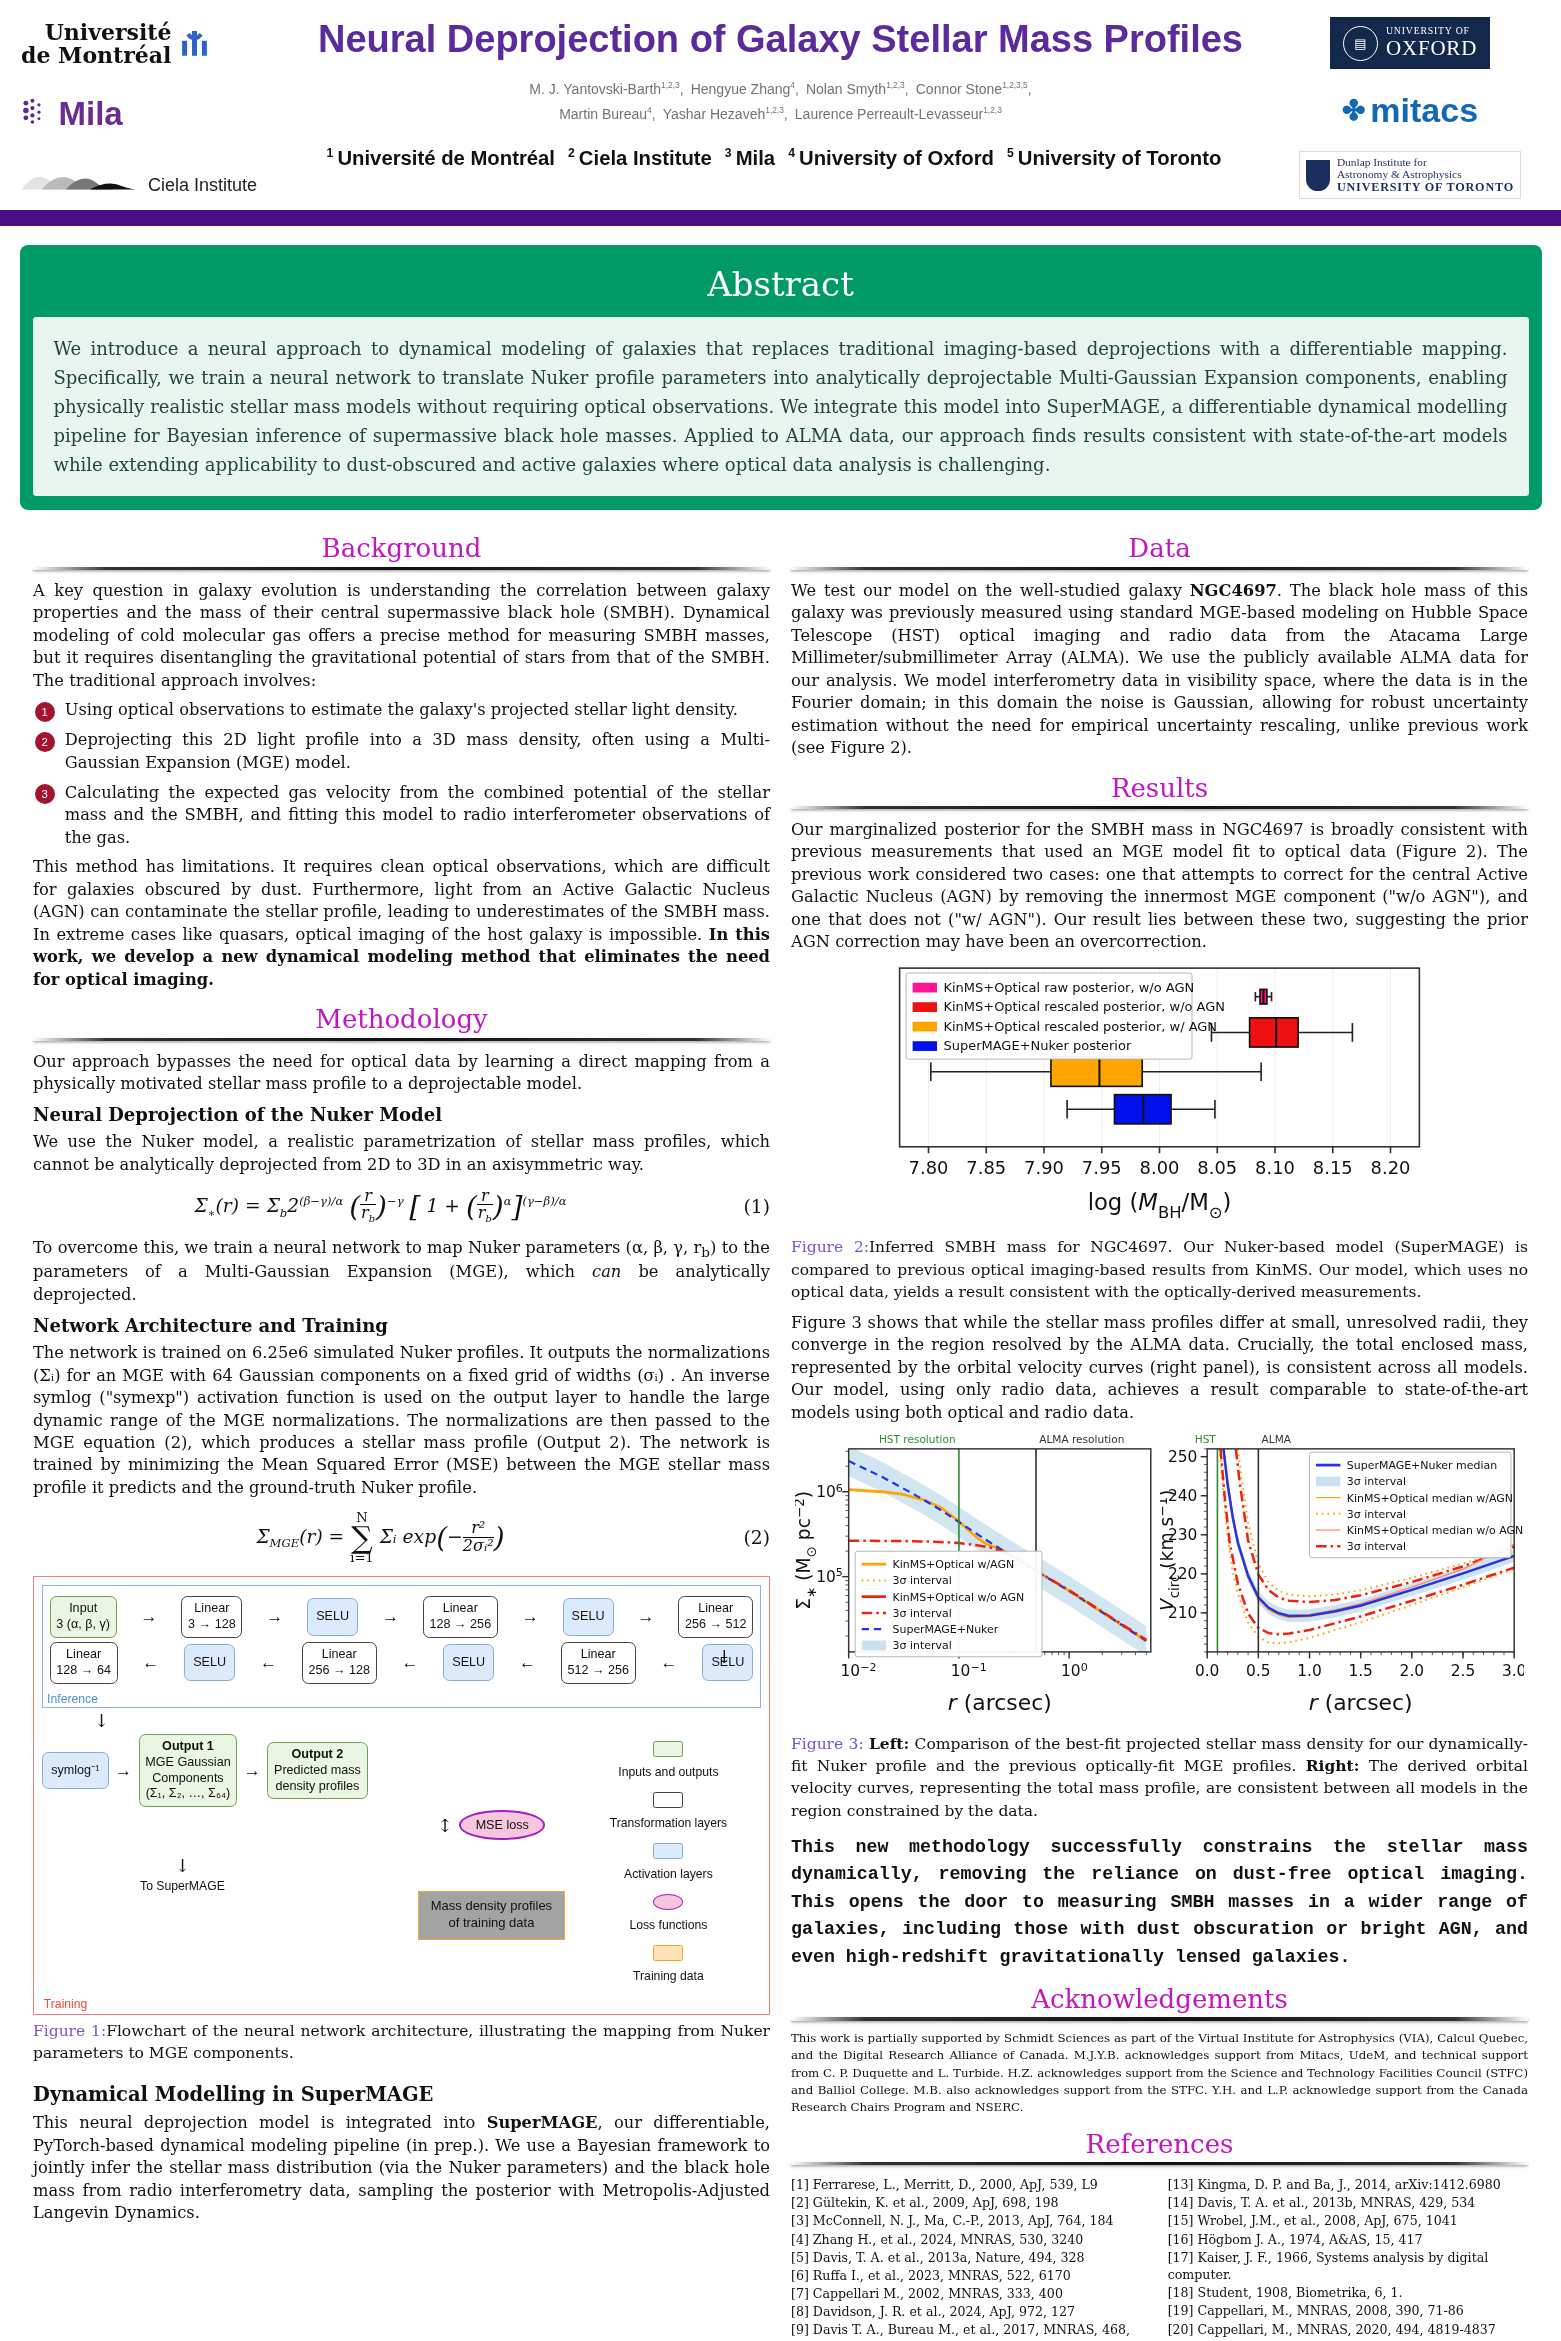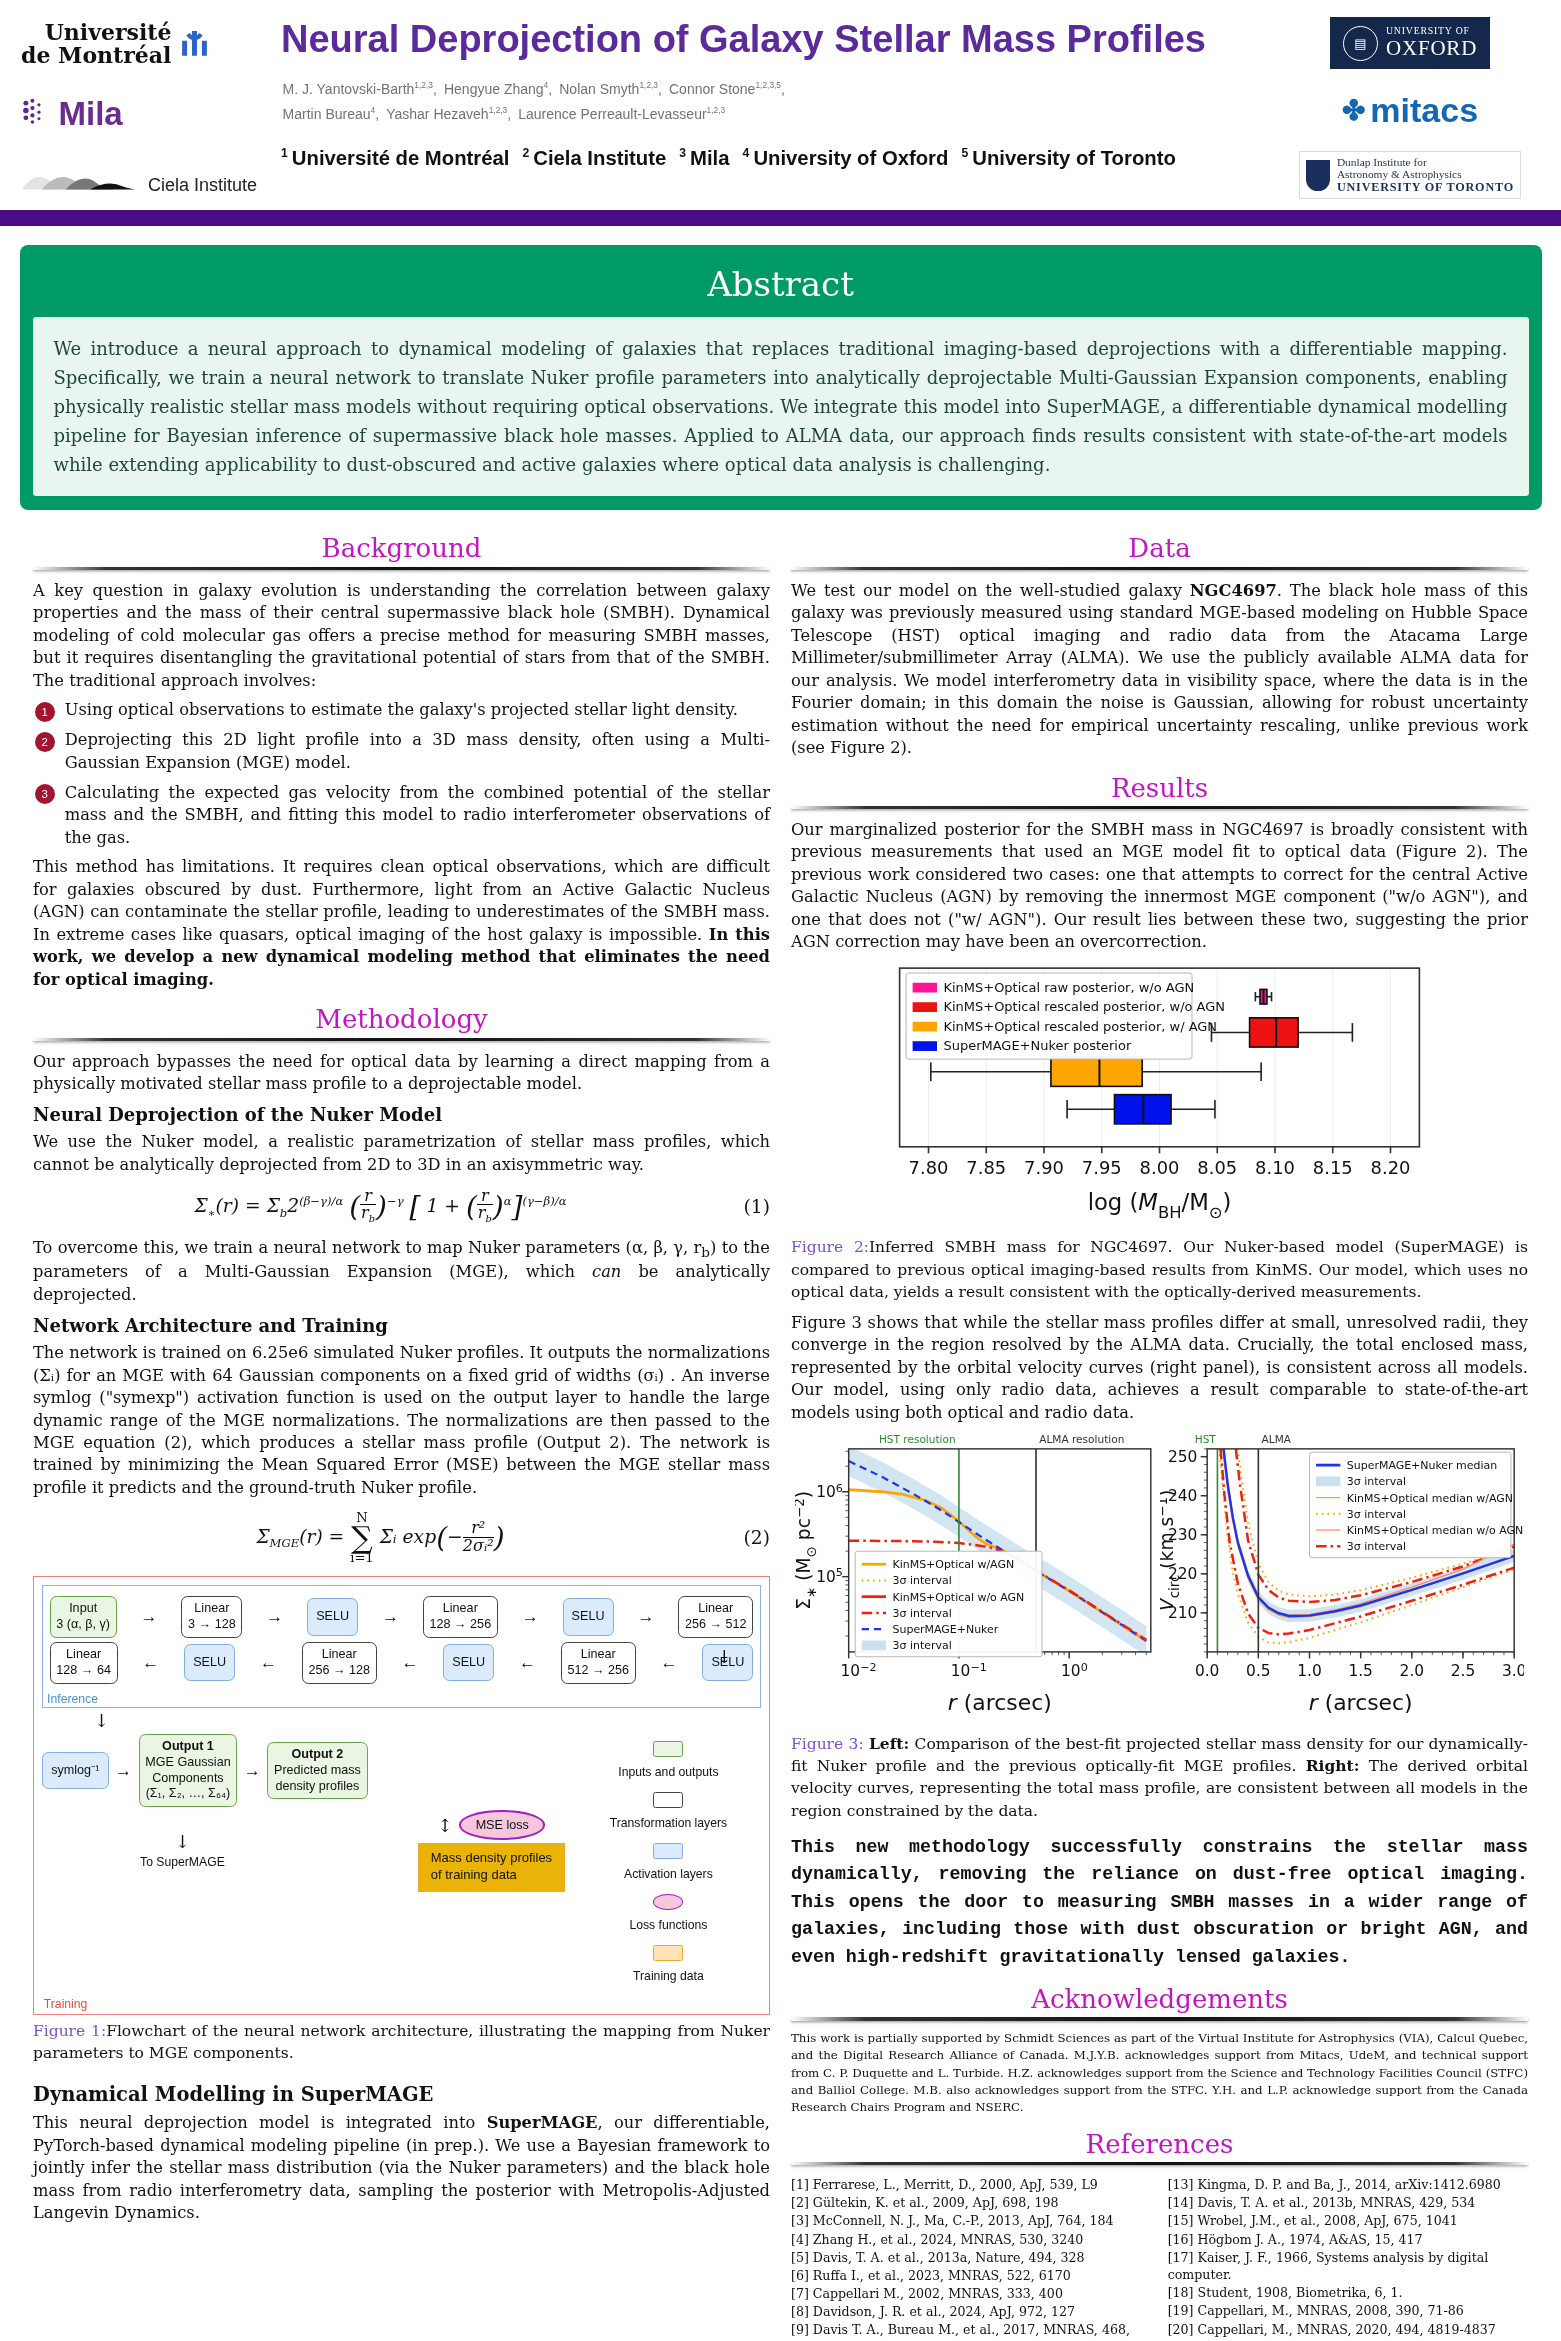--- a/index.html
+++ b/index.html
@@ -2,21 +2,21 @@
 <html style="font-size:13px"><head>
 <meta charset="utf-8">
 <style>
   html,body{margin:0;padding:0;background:#ffffff;}
   .page{width:1561px;height:2342px;background:#fff;position:relative;overflow:hidden;
         font-family:"DejaVu Serif",serif;color:#111;}
   
   .header{display:flex;align-items:stretch;height:210px;padding:6.5px 21px 0 21px;box-sizing:border-box;}
   .logo-col{width:260px;display:flex;flex-direction:column;justify-content:space-around;align-items:flex-start;}
   .logo-col.right{align-items:center;}
-  .head-center{flex:1;}
+  .head-center{flex:1;text-align:center;}
   .page-title{font-family:"Liberation Sans",sans-serif;font-weight:bold;font-size:38px;color:#5b2a9b;margin-top:11.4px;}
   .authors{font-family:"Liberation Sans",sans-serif;font-weight:normal;font-size:14px;margin-top:19.5px;color:#737373;}
   .authors sup,.affil sup{font-size:60%;}
   .auth{margin:0 1.6px;}
   .affil{font-family:"Liberation Sans",sans-serif;font-weight:600;font-size:20.3px;margin-top:24.4px;}
   .aff{margin-right:13px;white-space:nowrap;}
   .aff sup{margin-right:4.1px;}
   
   .udem{display:flex;align-items:center;gap:6.5px;}
   .udem-text{font-size:22px;font-weight:bold;line-height:1.05;text-align:right;}
@@ -82,22 +82,22 @@
   .down-left{margin:1.6px 0 1.6px 52px;font-size:18px;}
   .f3area{display:flex;gap:11.4px;margin-top:3.3px;}
   .f3main{flex:1;}
   .f3row{display:flex;align-items:center;gap:4.9px;}
   .f3stack{display:flex;flex-direction:column;align-items:center;gap:1.6px;}
   .tosm{font-family:"Liberation Sans",sans-serif;font-size:12.2px;margin-top:1.6px;}
   .udarr{font-size:18px;}
   .mse{border:2px solid #a020c0;background:#f6c6dd;border-radius:50%;padding:5.7px 14.6px;
        font-family:"Liberation Sans",sans-serif;font-size:12.6px;}
   .mserow{display:flex;align-items:center;gap:6.5px;margin:1.6px 0;}
-  .train-box{background:#eab308;border:1.6px solid #f0a830;padding:6.5px 11.4px;text-align:left;
-             font-family:"Liberation Sans",sans-serif;font-size:13px;line-height:1.3;}
+  .train-box{background:#a3a3a3;border:1.6px solid #f0a830;padding:6.5px 11.4px;text-align:center;
+             font-family:"Liberation Sans",sans-serif;font-size:13px;line-height:1.3;margin-top:48px;}
   .legend1{width:185px;display:flex;flex-direction:column;justify-content:center;}
   .lg{display:flex;align-items:center;gap:8.1px;margin:6.5px 0;font-family:"Liberation Sans",sans-serif;font-size:12.2px;flex-direction:column;}
   .sw{width:28px;height:14px;border:1.3px solid #555;border-radius:2.4px;flex:none;}
   .sw-io .sw{background:#eaf6e3;border-color:#67a544;}
   .sw-tr .sw{background:#fff;border-color:#444;}
   .sw-act .sw{background:#dcebfb;border-color:#85aedd;}
   .sw-loss .sw{background:#f6c6dd;border-color:#a020c0;border-radius:50%;}
   .sw-train .sw{background:#fde3b5;border-color:#f0a830;}
   
   .cap{font-size:15.5px;line-height:1.45;text-align:justify;margin:4.9px 0 8.1px 0;}

